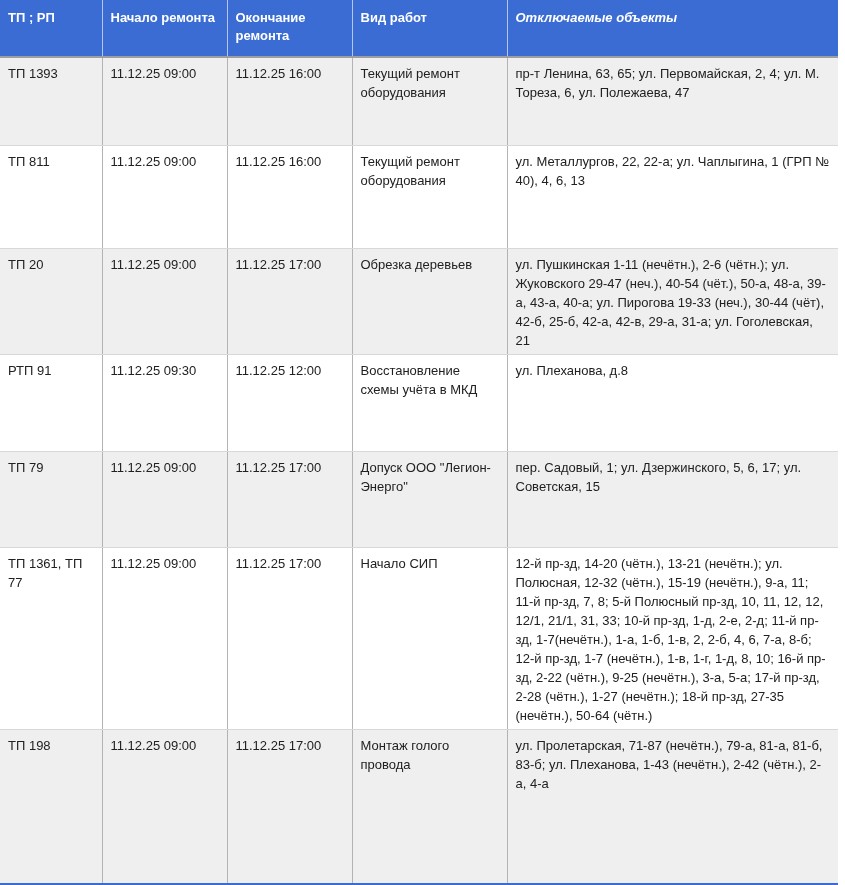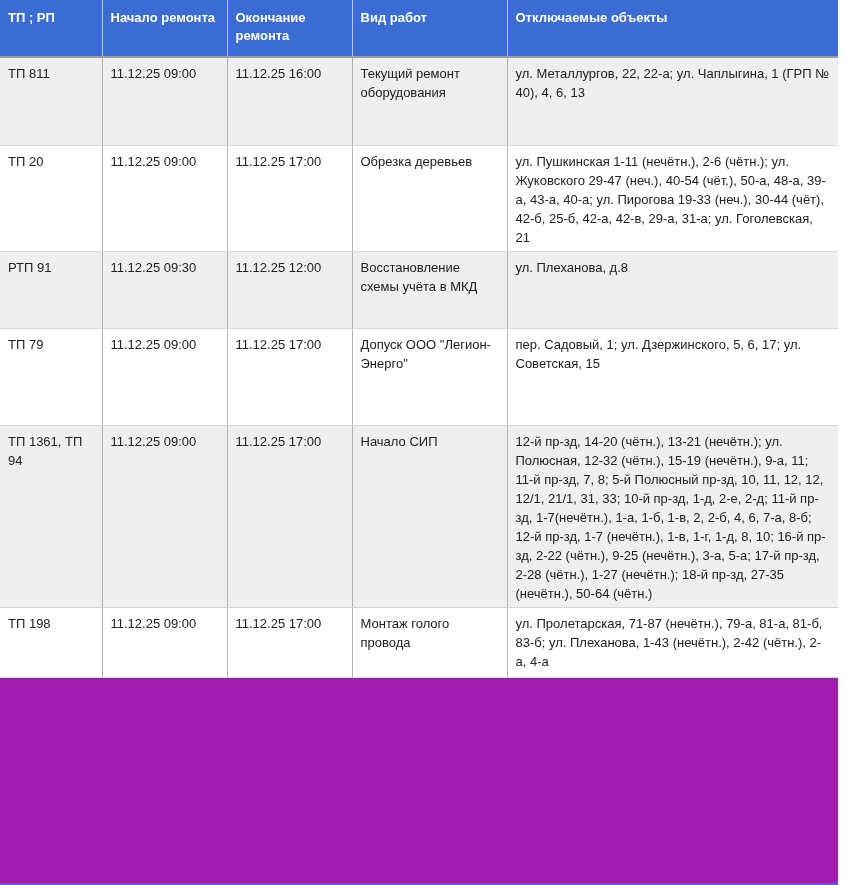--- a/index.html
+++ b/index.html
@@ -17,21 +17,21 @@
   col.c4{width:155px}
   col.c5{width:331px}
   thead tr{height:57px;}
   th{
     background:#3a6cd4;color:#ffffff;
     font-size:13px;font-weight:bold;text-align:left;vertical-align:top;
     padding:9px 8px 4px 8px;line-height:18px;
     border-right:1px solid #b4c6ee;
     border-bottom:2px solid #9e9e9e;
   }
-  th:last-child{border-right:none;}
+  th:last-child{border-right:none;font-style:italic;}
   td{
     font-size:13px;line-height:19px;vertical-align:top;
     padding:6px 8px 4px 8px;
     border-right:1px solid #b3b3b3;
     border-bottom:1px solid #d8d8d8;
     word-wrap:break-word;
   }
   tbody tr:nth-child(odd) td{background:#efefef;}
   tbody tr:nth-child(even) td{background:#ffffff;}
   tbody tr:nth-child(1){height:88px;}
@@ -66,20 +66,27 @@
       <tr>
         <th>ТП ; РП</th>
         <th>Начало ремонта</th>
         <th>Окончание ремонта</th>
         <th>Вид работ</th>
         <th>Отключаемые объекты</th>
       </tr>
     </thead>
     <tbody>
       <tr>
+        <td>ТП 1393</td>
+        <td>11.12.25 09:00</td>
+        <td>11.12.25 16:00</td>
+        <td>Текущий ремонт оборудования</td>
+        <td>пр-т Ленина, 63, 65; ул. Первомайская, 2, 4; ул. М. Тореза, 6, ул. Полежаева, 47</td>
+      </tr>
+      <tr>
         <td>ТП 811</td>
         <td>11.12.25 09:00</td>
         <td>11.12.25 16:00</td>
         <td>Текущий ремонт оборудования</td>
         <td>ул. Металлургов, 22, 22-а; ул. Чаплыгина, 1 (ГРП № 40), 4, 6, 13</td>
       </tr>
       <tr>
         <td>ТП 20</td>
         <td>11.12.25 09:00</td>
         <td>11.12.25 17:00</td>
@@ -94,21 +101,21 @@
         <td>ул. Плеханова, д.8</td>
       </tr>
       <tr>
         <td>ТП 79</td>
         <td>11.12.25 09:00</td>
         <td>11.12.25 17:00</td>
         <td>Допуск ООО "Легион-Энерго"</td>
         <td>пер. Садовый, 1; ул. Дзержинского, 5, 6, 17; ул. Советская, 15</td>
       </tr>
       <tr>
-        <td>ТП 1361, ТП 94</td>
+        <td>ТП 1361, ТП 77</td>
         <td>11.12.25 09:00</td>
         <td>11.12.25 17:00</td>
         <td>Начало СИП</td>
         <td>12-й пр-зд, 14-20 (чётн.), 13-21 (нечётн.); ул. Полюсная, 12-32 (чётн.), 15-19 (нечётн.), 9-а, 11; 11-й пр-зд, 7, 8; 5-й Полюсный пр-зд, 10, 11, 12, 12, 12/1, 21/1, 31, 33; 10-й пр-зд, 1-д, 2-е, 2-д; 11-й пр-зд, 1-7(нечётн.), 1-а, 1-б, 1-в, 2, 2-б, 4, 6, 7-а, 8-б; 12-й пр-зд, 1-7 (нечётн.), 1-в, 1-г, 1-д, 8, 10; 16-й пр-зд, 2-22 (чётн.), 9-25 (нечётн.), 3-а, 5-а; 17-й пр-зд, 2-28 (чётн.), 1-27 (нечётн.); 18-й пр-зд, 27-35 (нечётн.), 50-64 (чётн.)</td>
       </tr>
       <tr>
         <td>ТП 198</td>
         <td>11.12.25 09:00</td>
         <td>11.12.25 17:00</td>
         <td>Монтаж голого провода</td>

